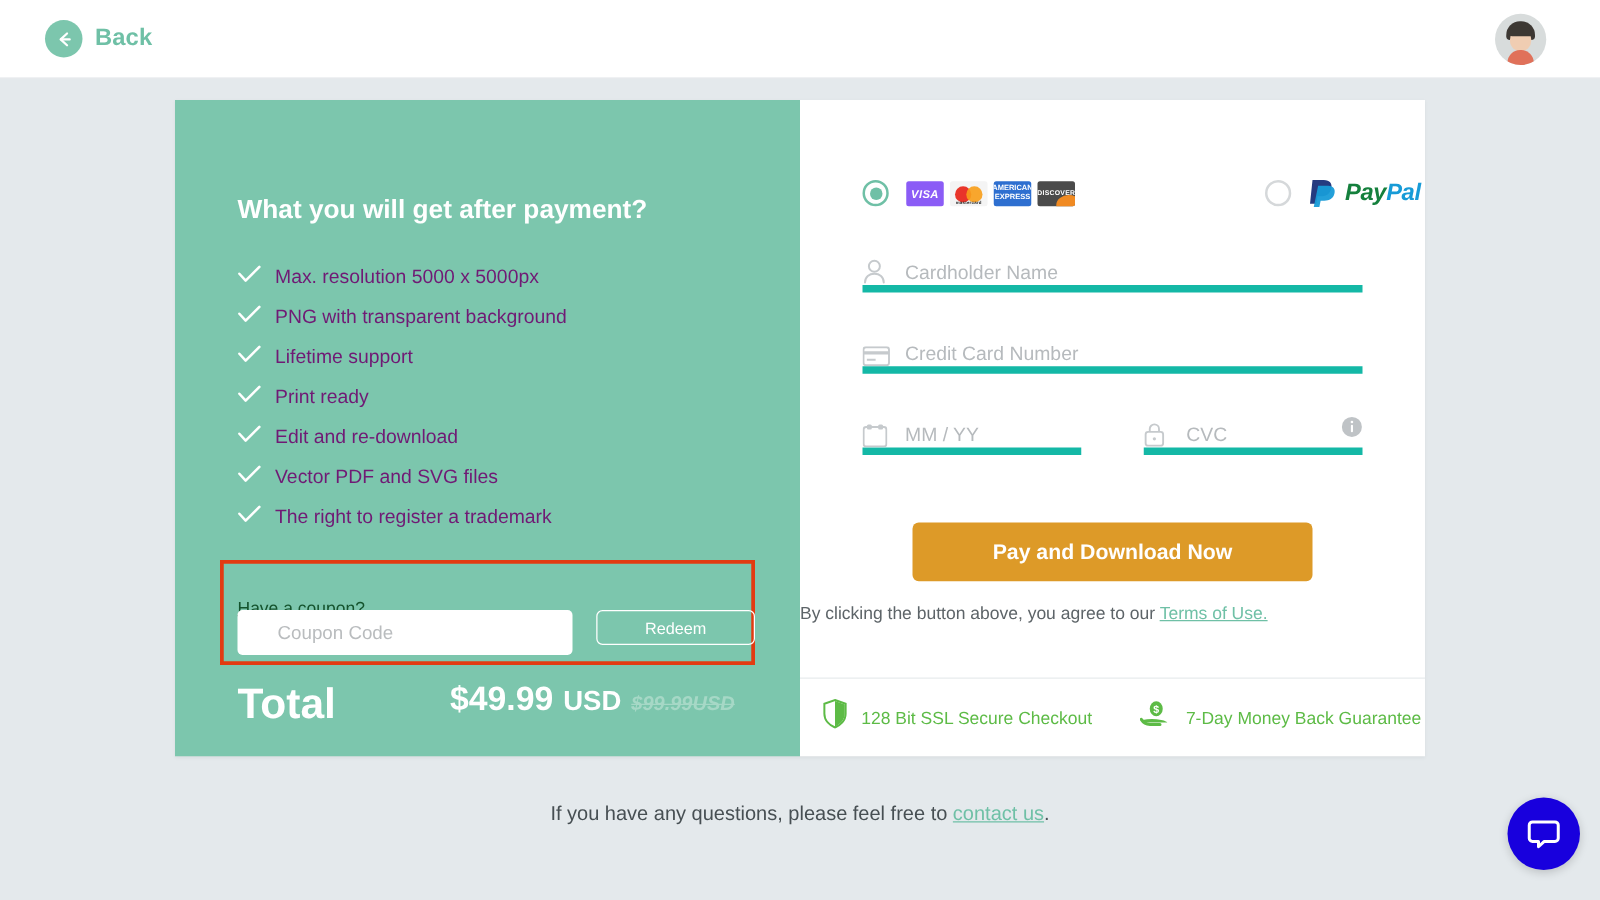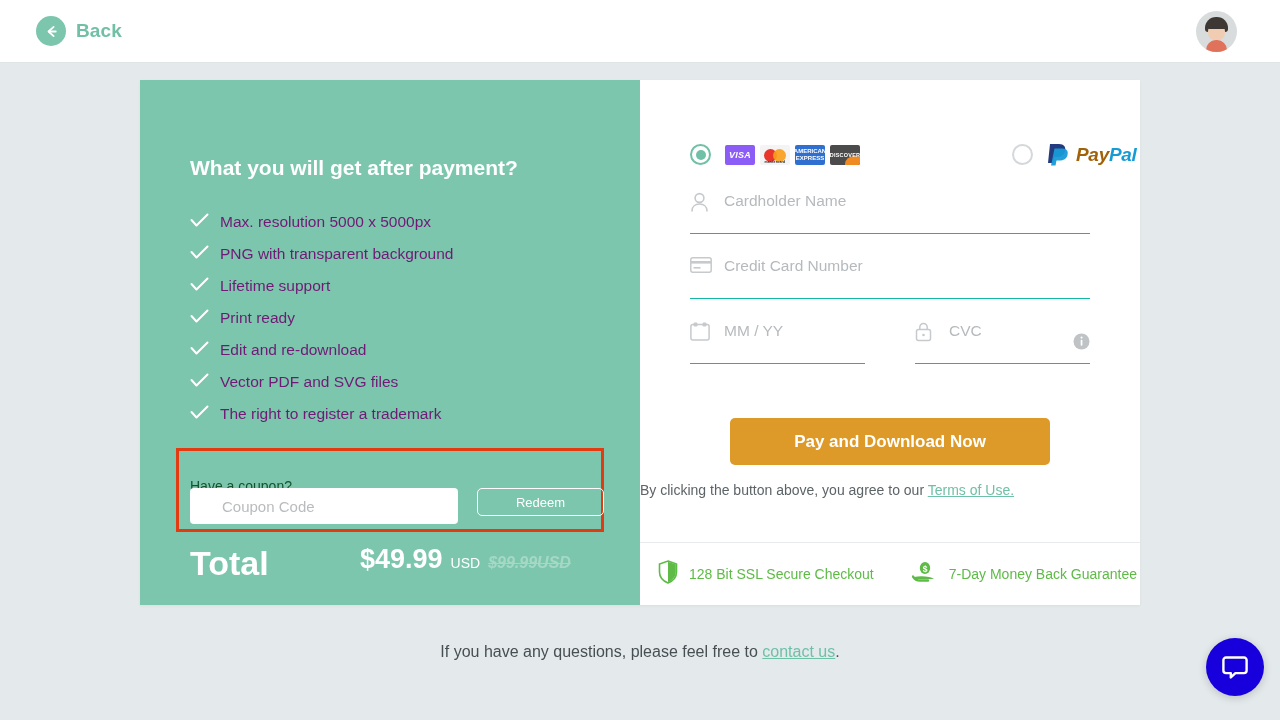--- a/index.html
+++ b/index.html
@@ -122,21 +122,21 @@
   }
   .total-label {
     position: absolute; left: 50px; top: 464px;
     color: #ffffff; font-size: 34px; font-weight: bold;
   }
   .total-values {
     position: absolute; left: 220px; top: 464px;
     display: flex; align-items: baseline; gap: 8px;
   }
   .total-price { color: #ffffff; font-size: 27px; font-weight: bold; }
-  .total-cur { color: #ffffff; font-size: 14px; font-weight: normal; }
+  .total-cur { color: #ffffff; font-size: 22px; font-weight: bold; }
   .total-old {
     color: #a6d8c6; font-size: 16px; font-style: italic;
     font-weight: bold; text-decoration: line-through;
   }
 
   
   .pay-methods {
     position: absolute; left: 50px; top: 62px;
     display: flex; align-items: center;
   }
@@ -170,27 +170,27 @@
   .mc-txt { position: absolute; bottom: 1px; left: 0; right: 0; text-align: center;
             font-size: 3.5px; color: #222; letter-spacing: .2px; }
   .clogo.amex { background: #2e6fd0; line-height: 1.05; text-align: center; font-size: 6px; }
   .clogo.disc { background: #4b4b4b; position: relative; }
   .disc-txt { font-size: 5.5px; letter-spacing: .2px; z-index: 2; }
   .disc-arc { position: absolute; right: -5px; bottom: -7px; width: 20px; height: 16px;
               background: #f08a22; border-radius: 50%; }
   .paypal-method { margin-left: 152px; }
   .pp-wrap { display: flex; align-items: center; gap: 7px; margin-left: 13px; }
   .pp-text { font-size: 19px; font-weight: bold; font-style: italic; letter-spacing: -.3px; }
-  .pp-pay { color: #a16207; }
+  .pp-pay { color: #15803d; }
   .pp-pal { color: #179bd7; }
 
   .field {
     position: absolute;
-    border-bottom: 1px solid #14b8a6;
-    display: flex; align-items: flex-start;
+    border-bottom: 6px solid #14b8a6;
+    display: flex; align-items: flex-end;
   }
   .f-name { left: 50px; top: 112px; width: 400px; height: 42px; }
   .f-num  { left: 50px; top: 177px; width: 400px; height: 42px; }
   .f-exp  { left: 50px; top: 242px; width: 175px; height: 42px; }
   .f-cvc  { left: 275px; top: 242px; width: 175px; height: 42px; }
   .f-icon { width: 34px; flex: 0 0 34px; display: flex; align-items: center; }
   .f-input {
     border: none; outline: none; background: transparent;
     font-size: 15.5px; color: #4a4a4a; width: 100%;
     font-family: "Liberation Sans", sans-serif;

